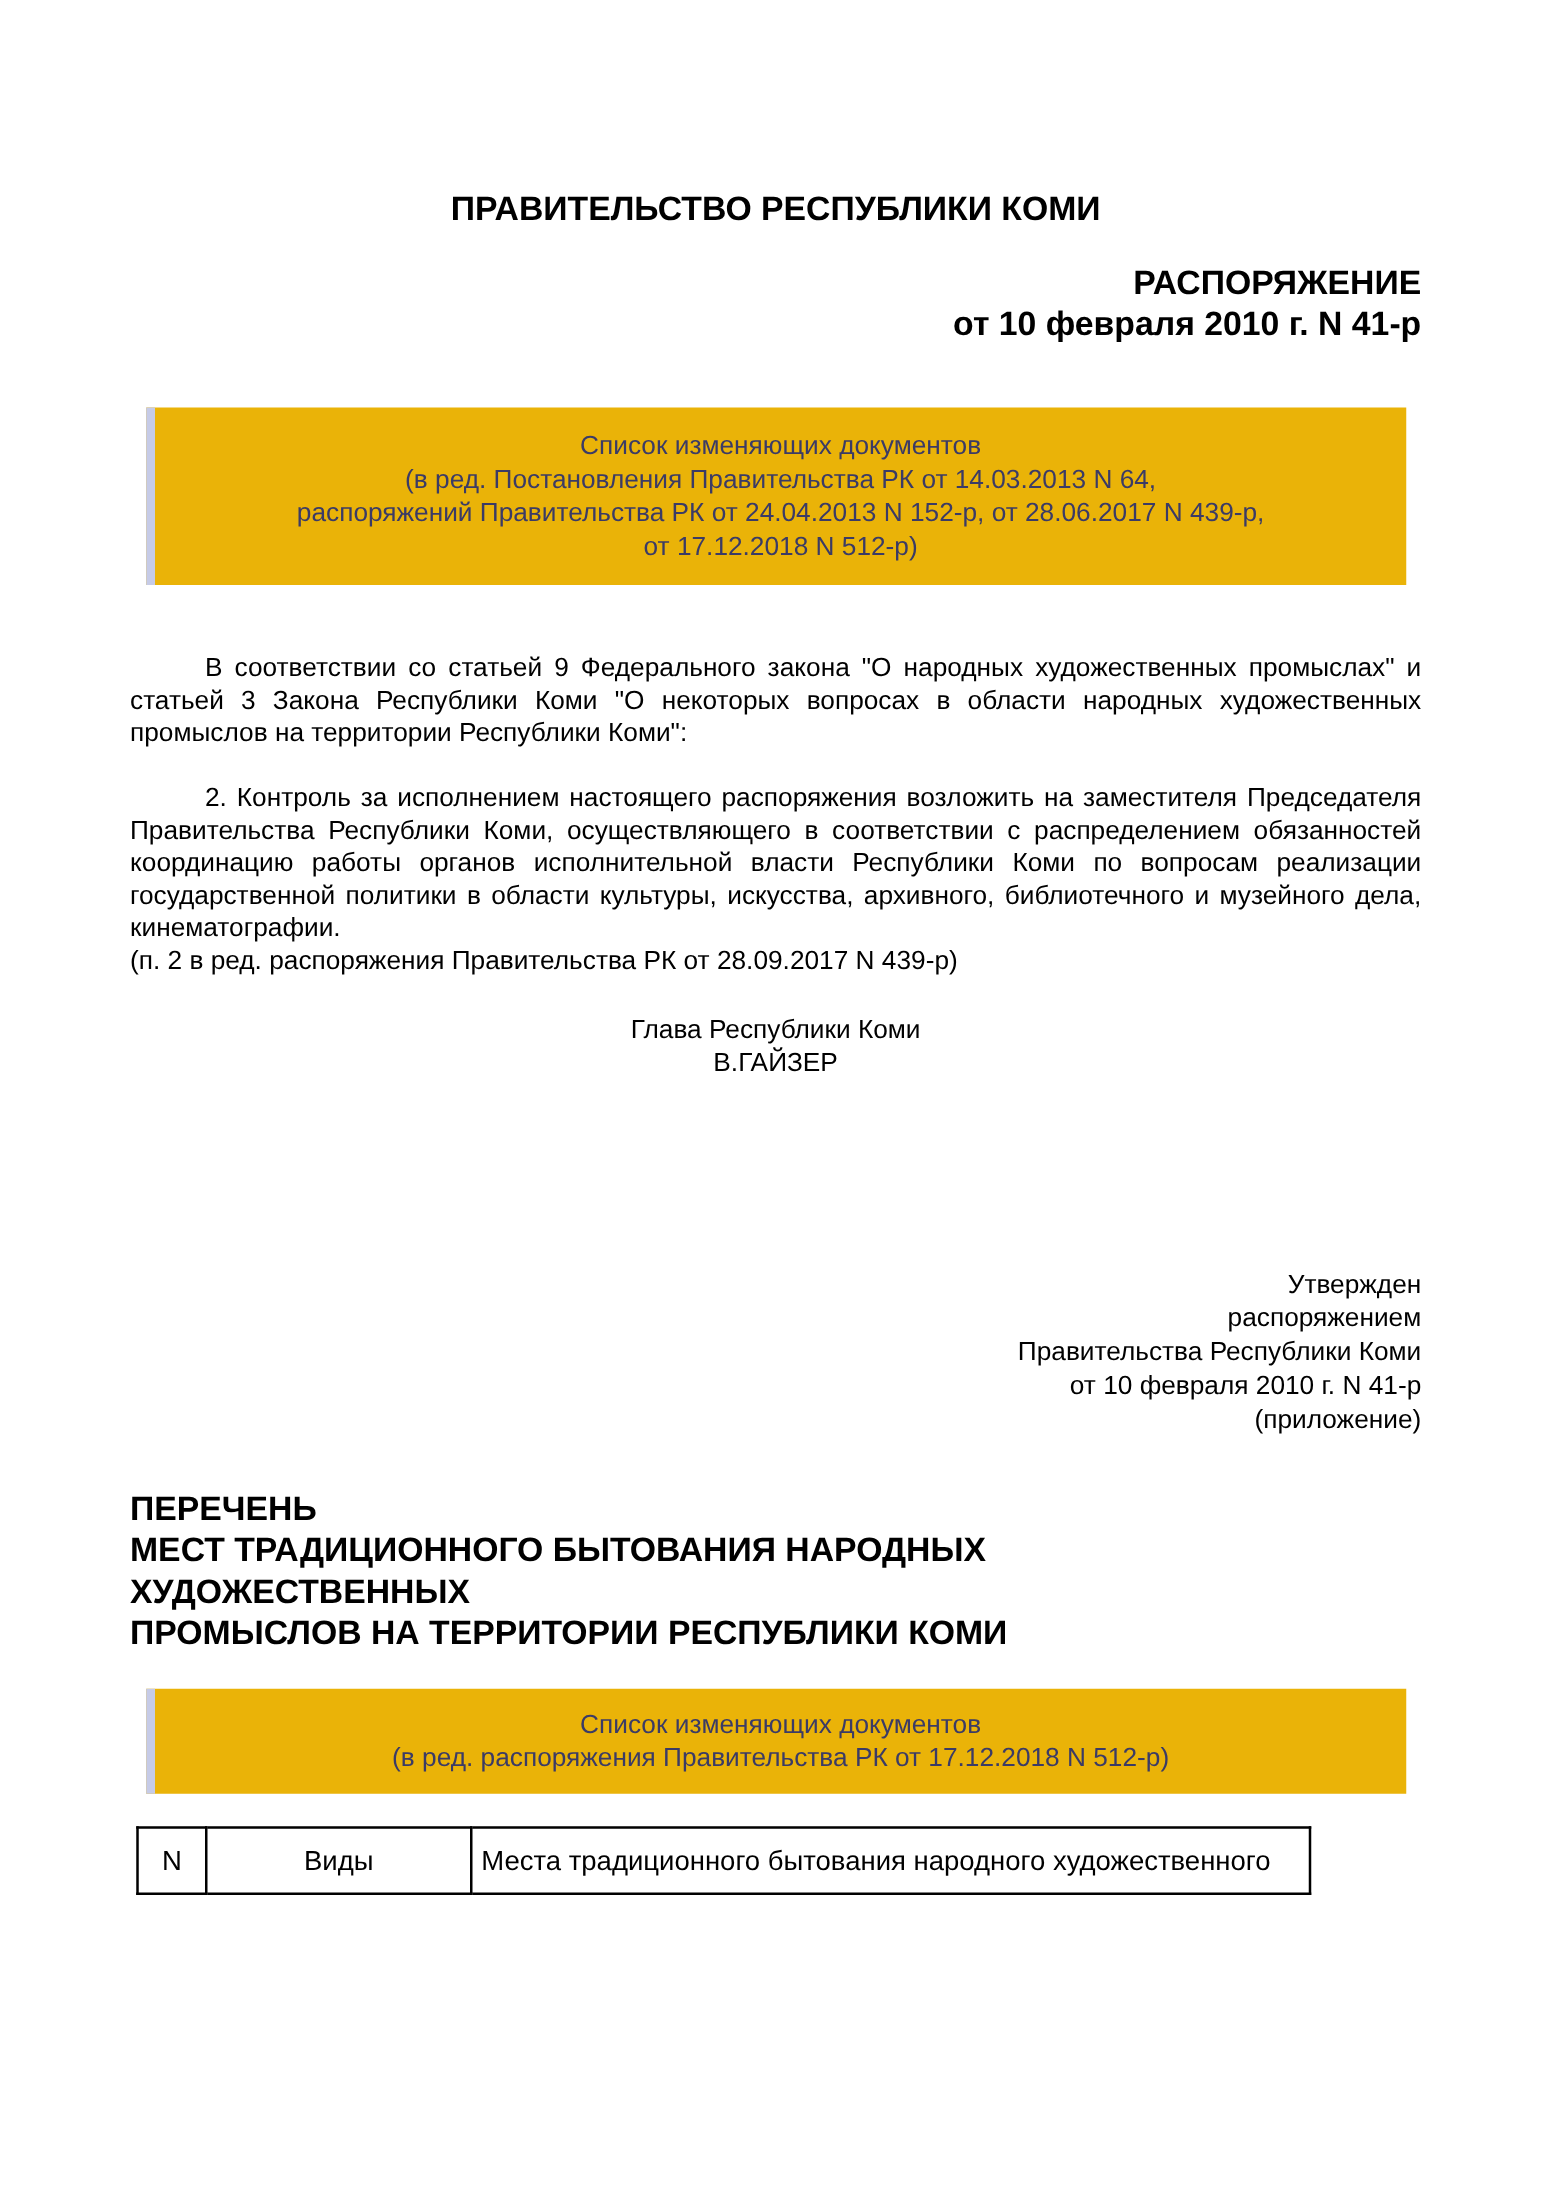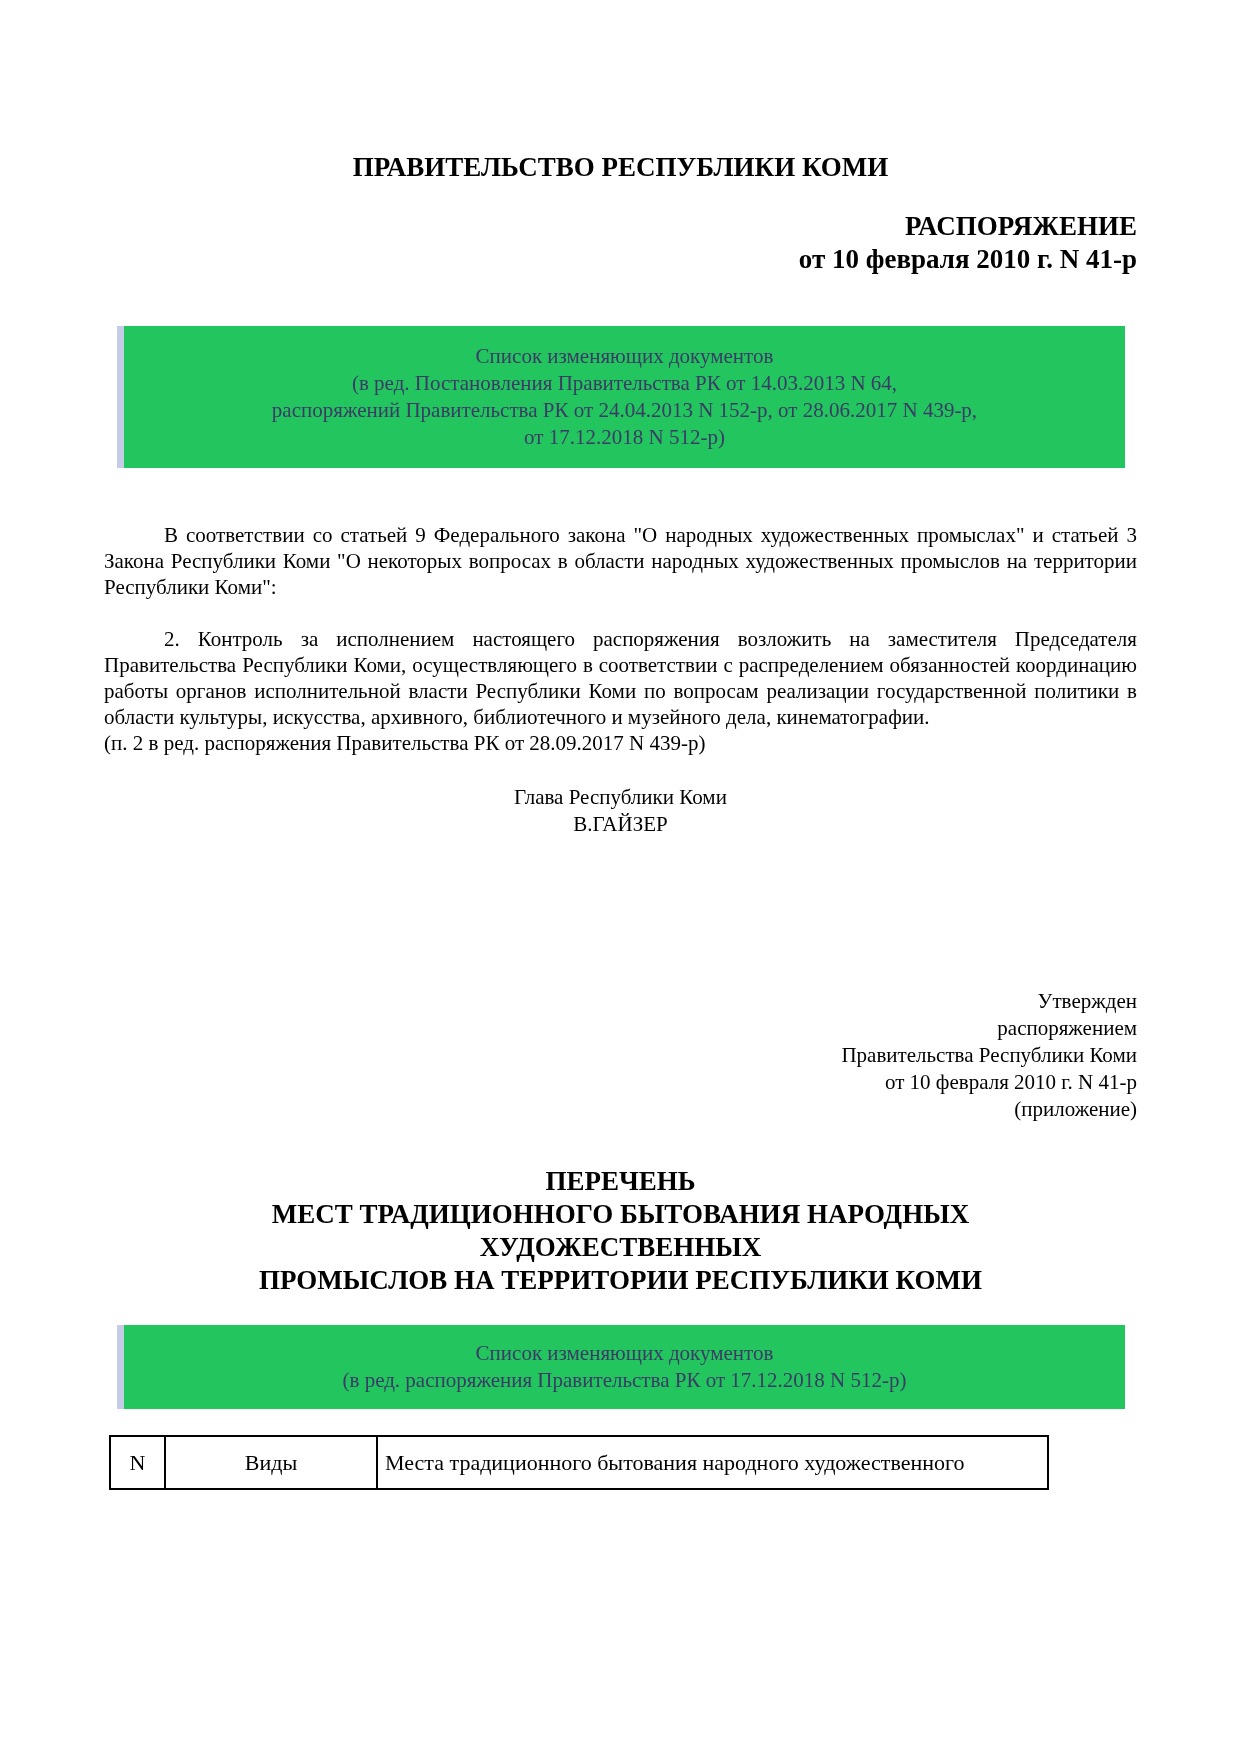--- a/index.html
+++ b/index.html
@@ -7,41 +7,41 @@
     padding: 0;
     background: #ffffff;
   }
   .page {
     position: relative;
     width: 1240px;
     height: 1754px;
     box-sizing: border-box;
     background: #ffffff;
     padding: 150px 103px 0 104px;
-    font-family: Liberation Serif, serif;
+    font-family: Liberation Sans, sans-serif;
     color: #000000;
     overflow: hidden;
     border-radius: 24px;
   }
   .doc-title {
     text-align: center;
     font-weight: bold;
     font-size: 27px;
     line-height: 34px;
     margin-bottom: 26px;
   }
   .doc-subtitle-block {
     text-align: right;
     font-weight: bold;
     font-size: 27px;
     line-height: 33px;
     margin-bottom: 50px;
   }
   .amend-box {
-    background: #22c55e;
+    background: #eab308;
     border-left: 7px solid #c6cbe7;
     color: #3b3b66;
     text-align: center;
     font-size: 21px;
     line-height: 27px;
     padding: 17px 12px;
     margin: 0 12px 0 13px;
   }
   .amend-box.first {
     margin-bottom: 54px;
@@ -72,21 +72,21 @@
     line-height: 27px;
     margin-top: 28px;
   }
   .approval-block {
     text-align: right;
     font-size: 21px;
     line-height: 27px;
     margin-top: 150px;
   }
   .annex-title {
-    text-align: center;
+    text-align: left;
     font-weight: bold;
     font-size: 27px;
     line-height: 33px;
     margin-top: 42px;
   }
   .annex-table {
     border-collapse: collapse;
     margin: 26px 0 0 5px;
     width: 940px;
     table-layout: fixed;

